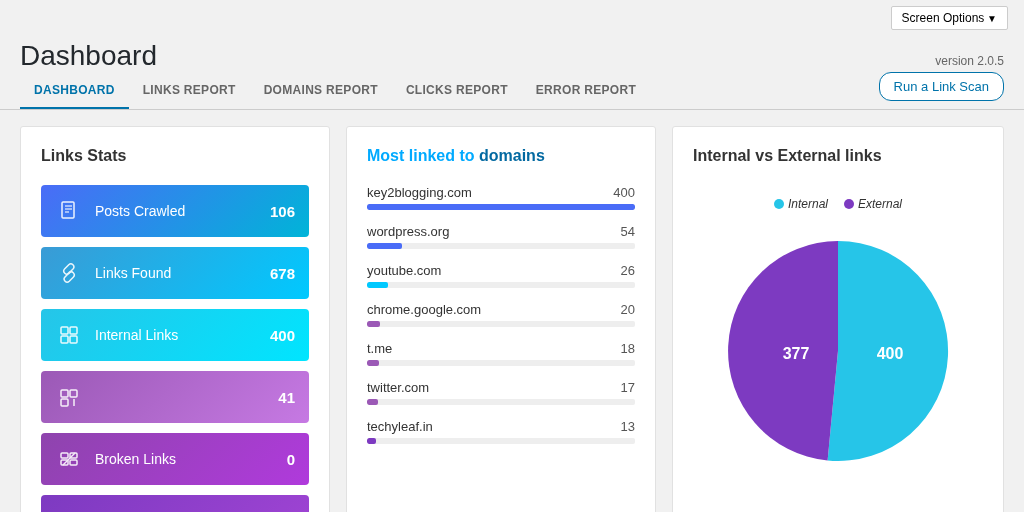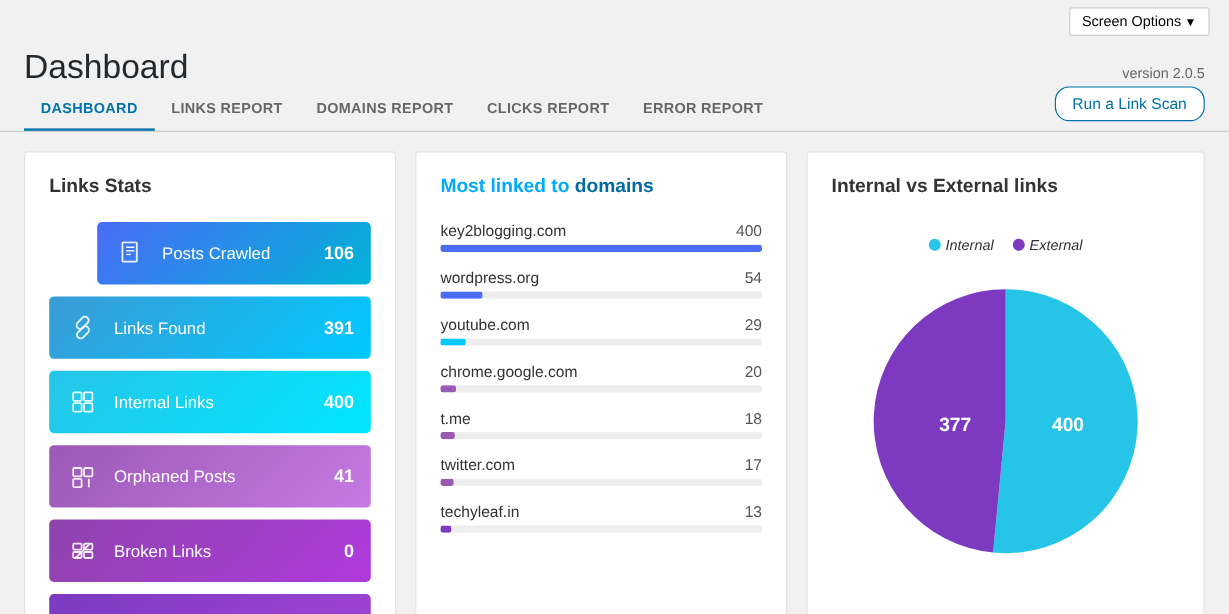--- a/index.html
+++ b/index.html
@@ -24,21 +24,21 @@
     
     .panel { background: #fff; border: 1px solid #e1e1e1; border-radius: 3px; padding: 20px; }
     .panel-title { font-size: 16px; font-weight: 600; color: #333; margin-bottom: 20px; }
     .stats-panel { flex: 0 0 310px; }
 
     .stat-item { display: flex; align-items: center; justify-content: space-between; border-radius: 4px; padding: 12px 14px; margin-bottom: 10px; color: #fff; font-size: 14px; font-weight: 500; }
     .stat-item .stat-icon { width: 28px; height: 28px; margin-right: 12px; display: flex; align-items: center; justify-content: center; opacity: 0.9; }
     .stat-item .stat-label { flex: 1; }
     .stat-item .stat-value { font-size: 15px; font-weight: 700; }
 
-    .stat-posts { background: linear-gradient(135deg, #4a6cf7, #00b4d8); margin-left: 40px; }
+    .stat-posts { background: linear-gradient(135deg, #4a6cf7, #00b4d8); }
     .stat-links { background: linear-gradient(135deg, #3a9bd5, #00c9ff); }
     .stat-internal { background: linear-gradient(135deg, #26c5e8, #00e5ff); }
     .stat-orphaned { background: linear-gradient(135deg, #9b59b6, #c679e3); }
     .stat-broken { background: linear-gradient(135deg, #8e44ad, #b03adc); }
     .stat-404 { background: linear-gradient(135deg, #7d3ac1, #a044d4); }
 
     
     .domains-panel { flex: 0 0 310px; }
     .domains-title { font-size: 16px; font-weight: 600; color: #333; margin-bottom: 20px; }
     .domains-title span { color: #00aaff; }
@@ -106,21 +106,21 @@
     </div>
 
     <div class="stat-item stat-links">
       <div class="stat-icon">
         <svg width="20" height="20" viewBox="0 0 20 20" fill="white">
           <path d="M8 12l-2 2a3 3 0 004.24 4.24l4-4A3 3 0 009.76 9.76L8.5 11" stroke="white" stroke-width="1.5" fill="none" stroke-linecap="round"></path>
           <path d="M12 8l2-2A3 3 0 009.76 1.76l-4 4A3 3 0 0010.24 10.24L11.5 9" stroke="white" stroke-width="1.5" fill="none" stroke-linecap="round"></path>
         </svg>
       </div>
       <span class="stat-label">Links Found</span>
-      <span class="stat-value">391</span>
+      <span class="stat-value">678</span>
     </div>
 
     <div class="stat-item stat-internal">
       <div class="stat-icon">
         <svg width="20" height="20" viewBox="0 0 20 20" fill="white">
           <rect x="2" y="2" width="7" height="7" rx="1" fill="none" stroke="white" stroke-width="1.5"></rect>
           <rect x="11" y="2" width="7" height="7" rx="1" fill="none" stroke="white" stroke-width="1.5"></rect>
           <rect x="2" y="11" width="7" height="7" rx="1" fill="none" stroke="white" stroke-width="1.5"></rect>
           <rect x="11" y="11" width="7" height="7" rx="1" fill="none" stroke="white" stroke-width="1.5"></rect>
         </svg>
@@ -131,21 +131,20 @@
 
     <div class="stat-item stat-orphaned">
       <div class="stat-icon">
         <svg width="20" height="20" viewBox="0 0 20 20" fill="white">
           <rect x="2" y="3" width="7" height="7" rx="1" fill="none" stroke="white" stroke-width="1.5"></rect>
           <rect x="11" y="3" width="7" height="7" rx="1" fill="none" stroke="white" stroke-width="1.5"></rect>
           <rect x="2" y="12" width="7" height="7" rx="1" fill="none" stroke="white" stroke-width="1.5"></rect>
           <line x1="15" y1="12" x2="15" y2="19" stroke="white" stroke-width="1.5"></line>
         </svg>
       </div>
-      <span class="stat-label">Orphaned Posts</span>
       <span class="stat-value">41</span>
     </div>
 
     <div class="stat-item stat-broken">
       <div class="stat-icon">
         <svg width="20" height="20" viewBox="0 0 20 20" fill="white">
           <rect x="2" y="4" width="7" height="5" rx="1" fill="none" stroke="white" stroke-width="1.5"></rect>
           <rect x="11" y="4" width="7" height="5" rx="1" fill="none" stroke="white" stroke-width="1.5"></rect>
           <rect x="2" y="11" width="7" height="5" rx="1" fill="none" stroke="white" stroke-width="1.5"></rect>
           <rect x="11" y="11" width="7" height="5" rx="1" fill="none" stroke="white" stroke-width="1.5"></rect>
@@ -189,21 +188,21 @@
         <span class="domain-count">54</span>
       </div>
       <div class="domain-bar-bg">
         <div class="domain-bar bar-blue" style="width:13%"></div>
       </div>
     </div>
 
     <div class="domain-row">
       <div class="domain-header">
         <span>youtube.com</span>
-        <span class="domain-count">29</span>
+        <span class="domain-count">26</span>
       </div>
       <div class="domain-bar-bg">
         <div class="domain-bar bar-cyan" style="width:8%"></div>
       </div>
     </div>
 
     <div class="domain-row">
       <div class="domain-header">
         <span>chrome.google.com</span>
         <span class="domain-count">20</span>

